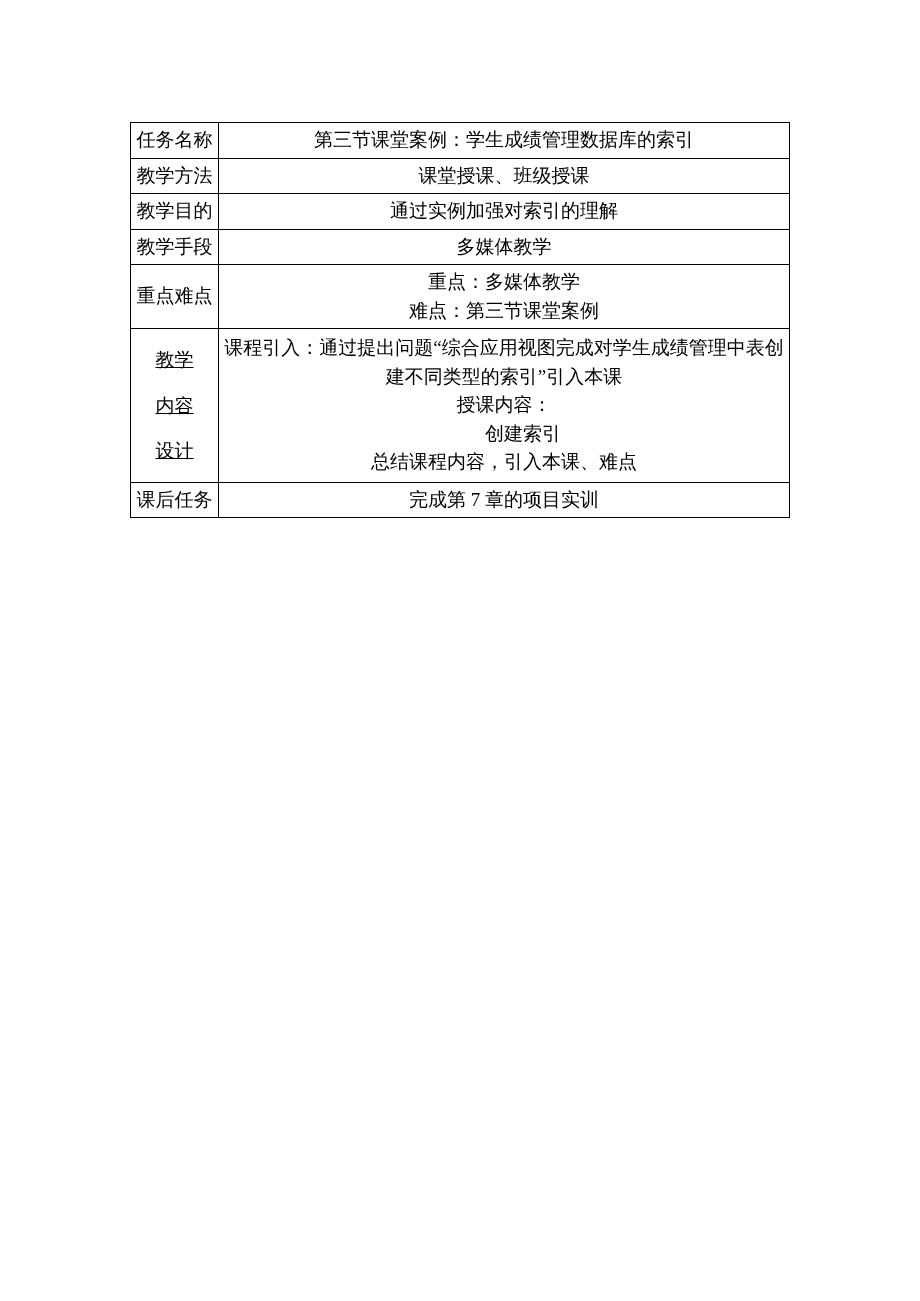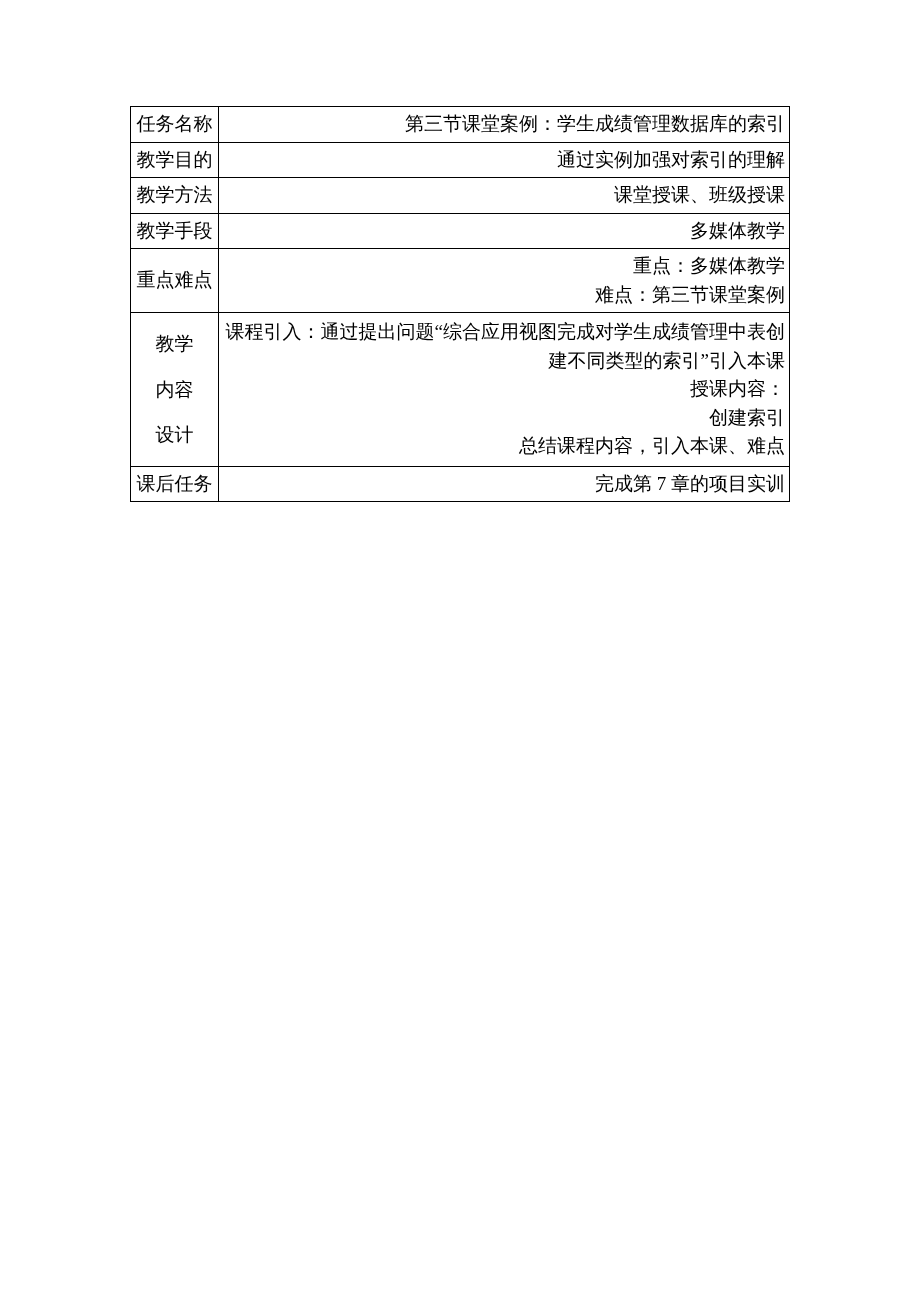--- a/index.html
+++ b/index.html
@@ -13,62 +13,64 @@
       height: 1301px;
       font-family: "SimSun", "宋体", serif;
       font-size: 19px;
       color: #000;
       padding: 106px 130px 0 130px;
     }
     table {
       border-collapse: collapse;
       width: 100%;
       table-layout: fixed;
+      margin-top: 16px;
     }
     td {
       border: 1px solid #000;
       padding: 3px 4px;
       vertical-align: middle;
       line-height: 1.5;
     }
     .label-col {
       width: 88px;
       text-align: center;
     }
     .content-col {
-      text-align: right;
+      text-align: center;
     }
     .indent {
       padding-left: 2em;
     }
     .tall-label {
       line-height: 2.4;
       padding: 8px 0;
+      text-decoration: underline;
     }
   </style>
 </head>
 <body>
 
 <table>
   <colgroup>
     <col class="label-col">
     <col>
   </colgroup>
   <tbody>
     <tr>
       <td class="label-col">任务名称</td>
       <td class="content-col">第三节课堂案例：学生成绩管理数据库的索引</td>
     </tr>
     <tr>
+      <td class="label-col">教学方法</td>
+      <td class="content-col">课堂授课、班级授课</td>
+    </tr>
+    <tr>
       <td class="label-col">教学目的</td>
       <td class="content-col">通过实例加强对索引的理解</td>
-    </tr>
-    <tr>
-      <td class="label-col">教学方法</td>
-      <td class="content-col">课堂授课、班级授课</td>
     </tr>
     <tr>
       <td class="label-col">教学手段</td>
       <td class="content-col">多媒体教学</td>
     </tr>
     <tr>
       <td class="label-col">重点难点</td>
       <td class="content-col">
         <div>重点：多媒体教学</div>
         <div>难点：第三节课堂案例</div>

